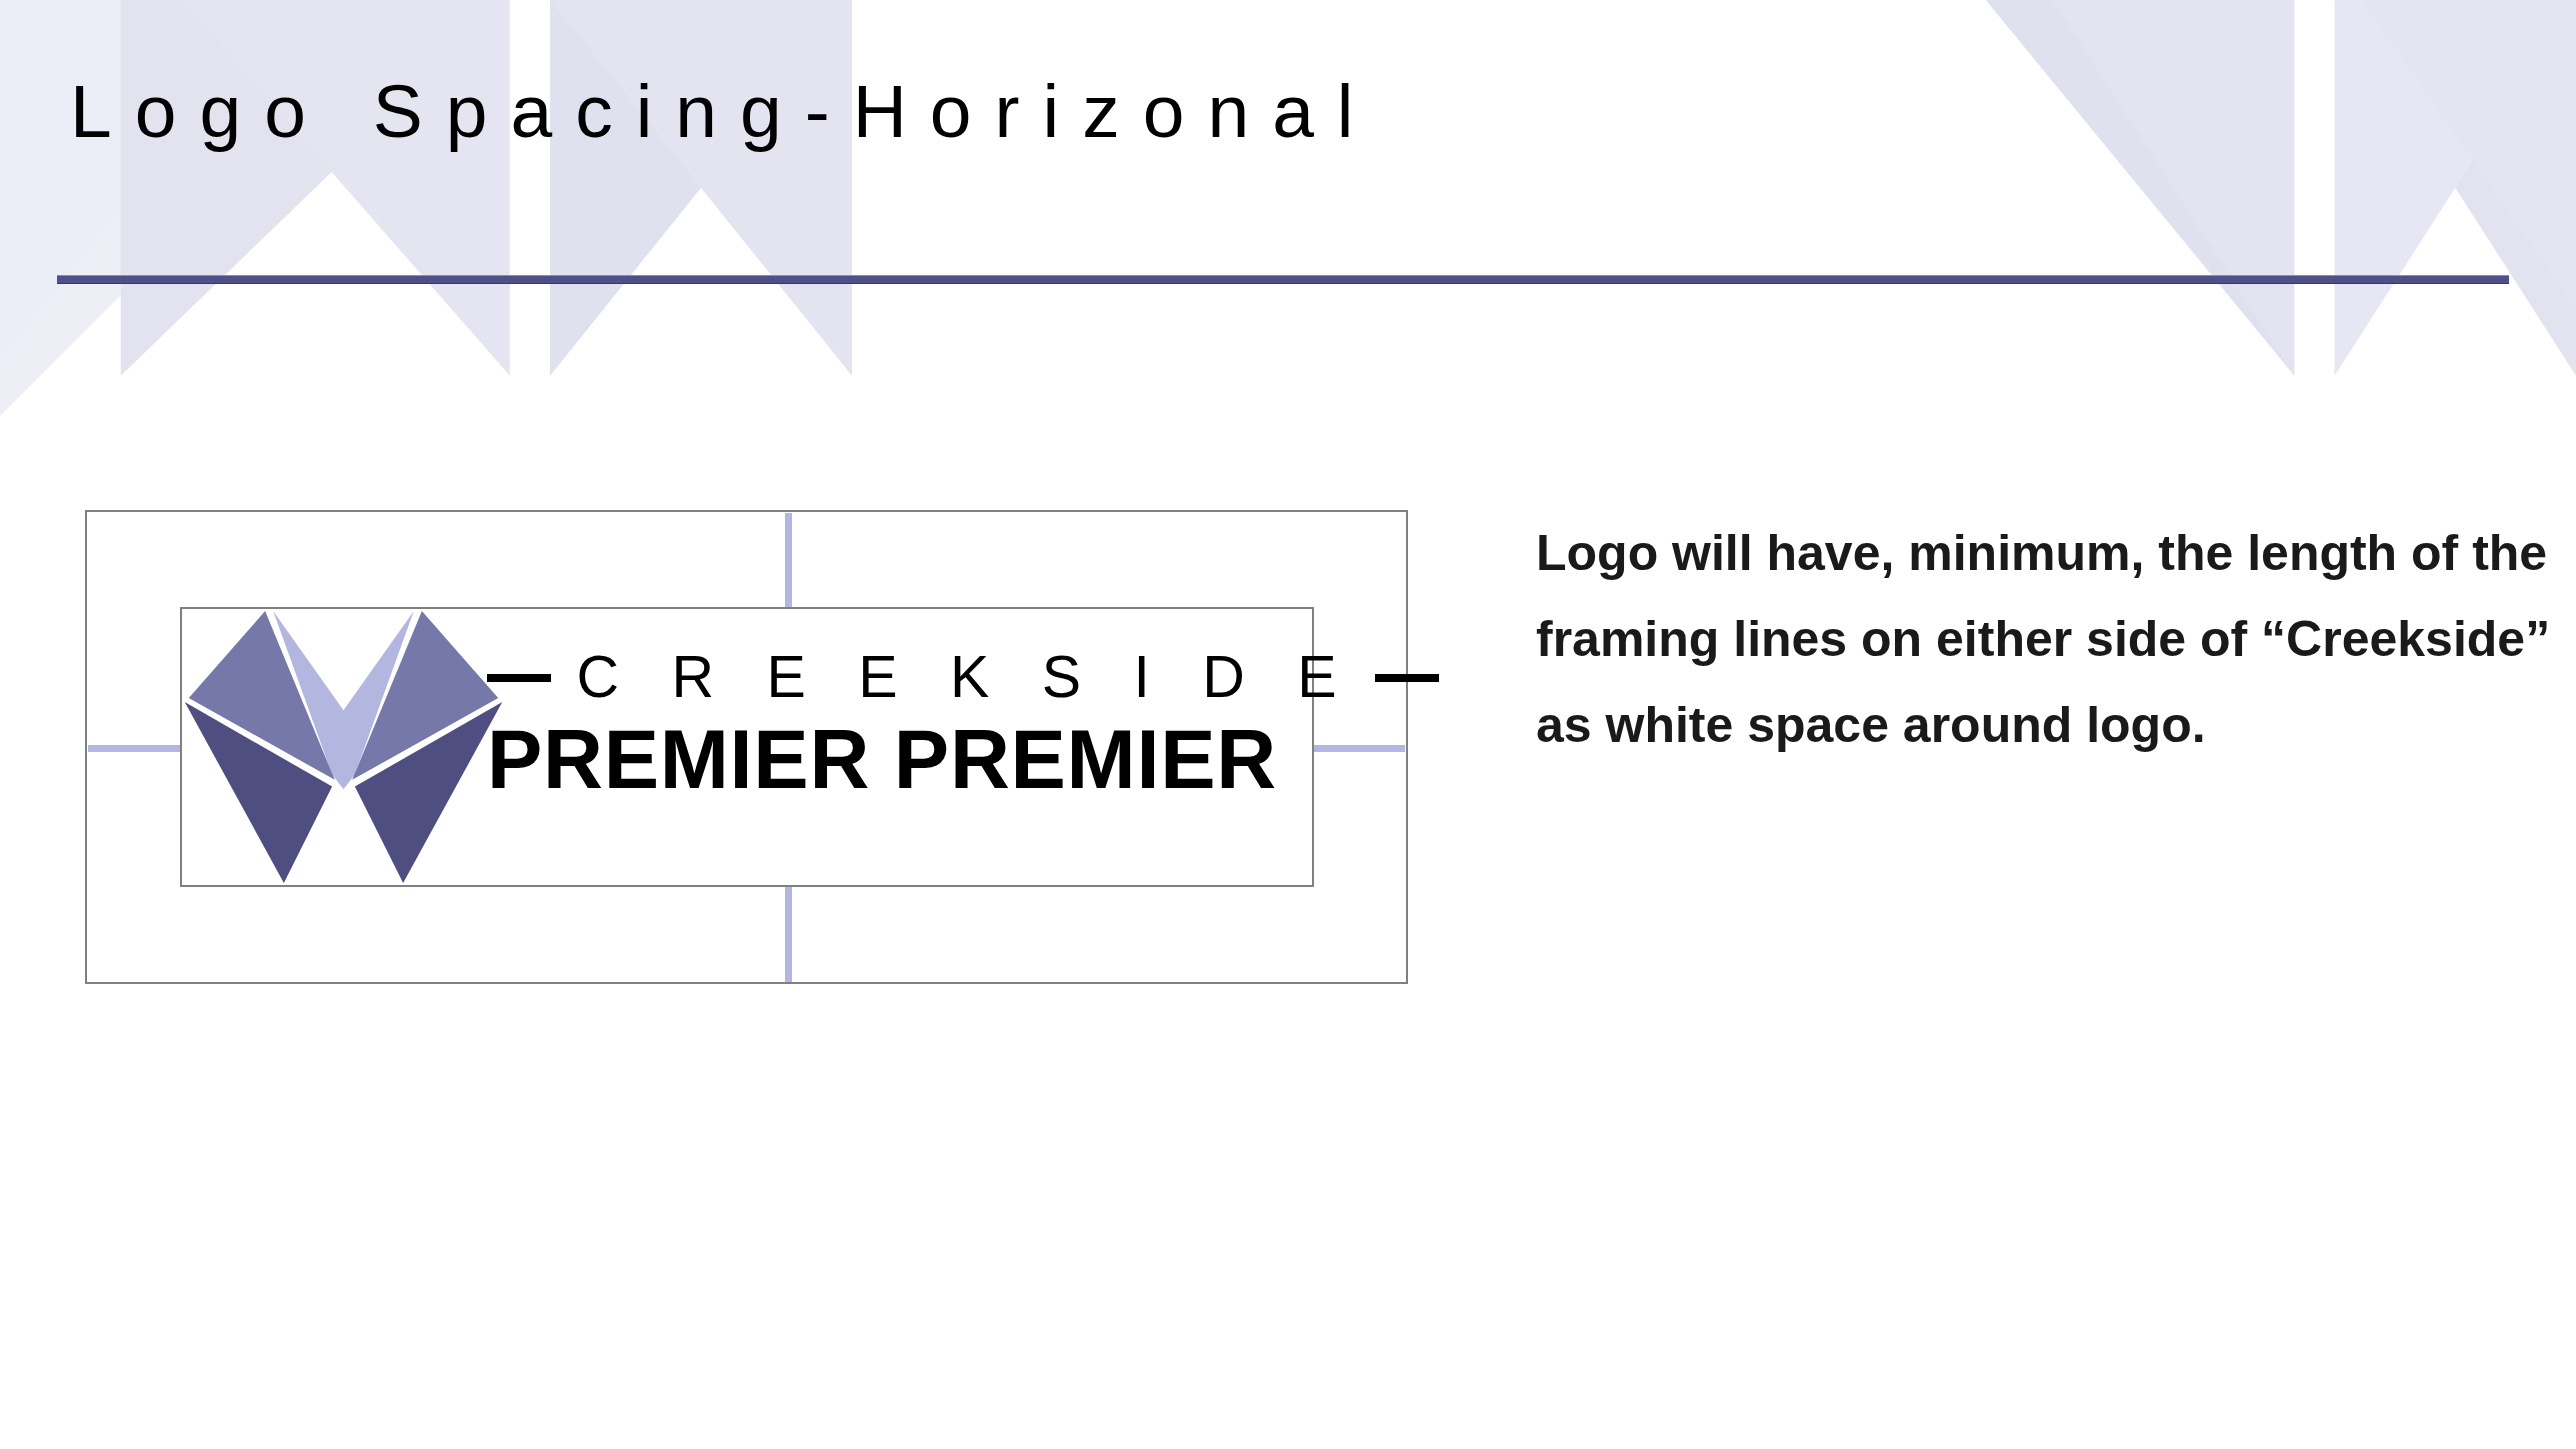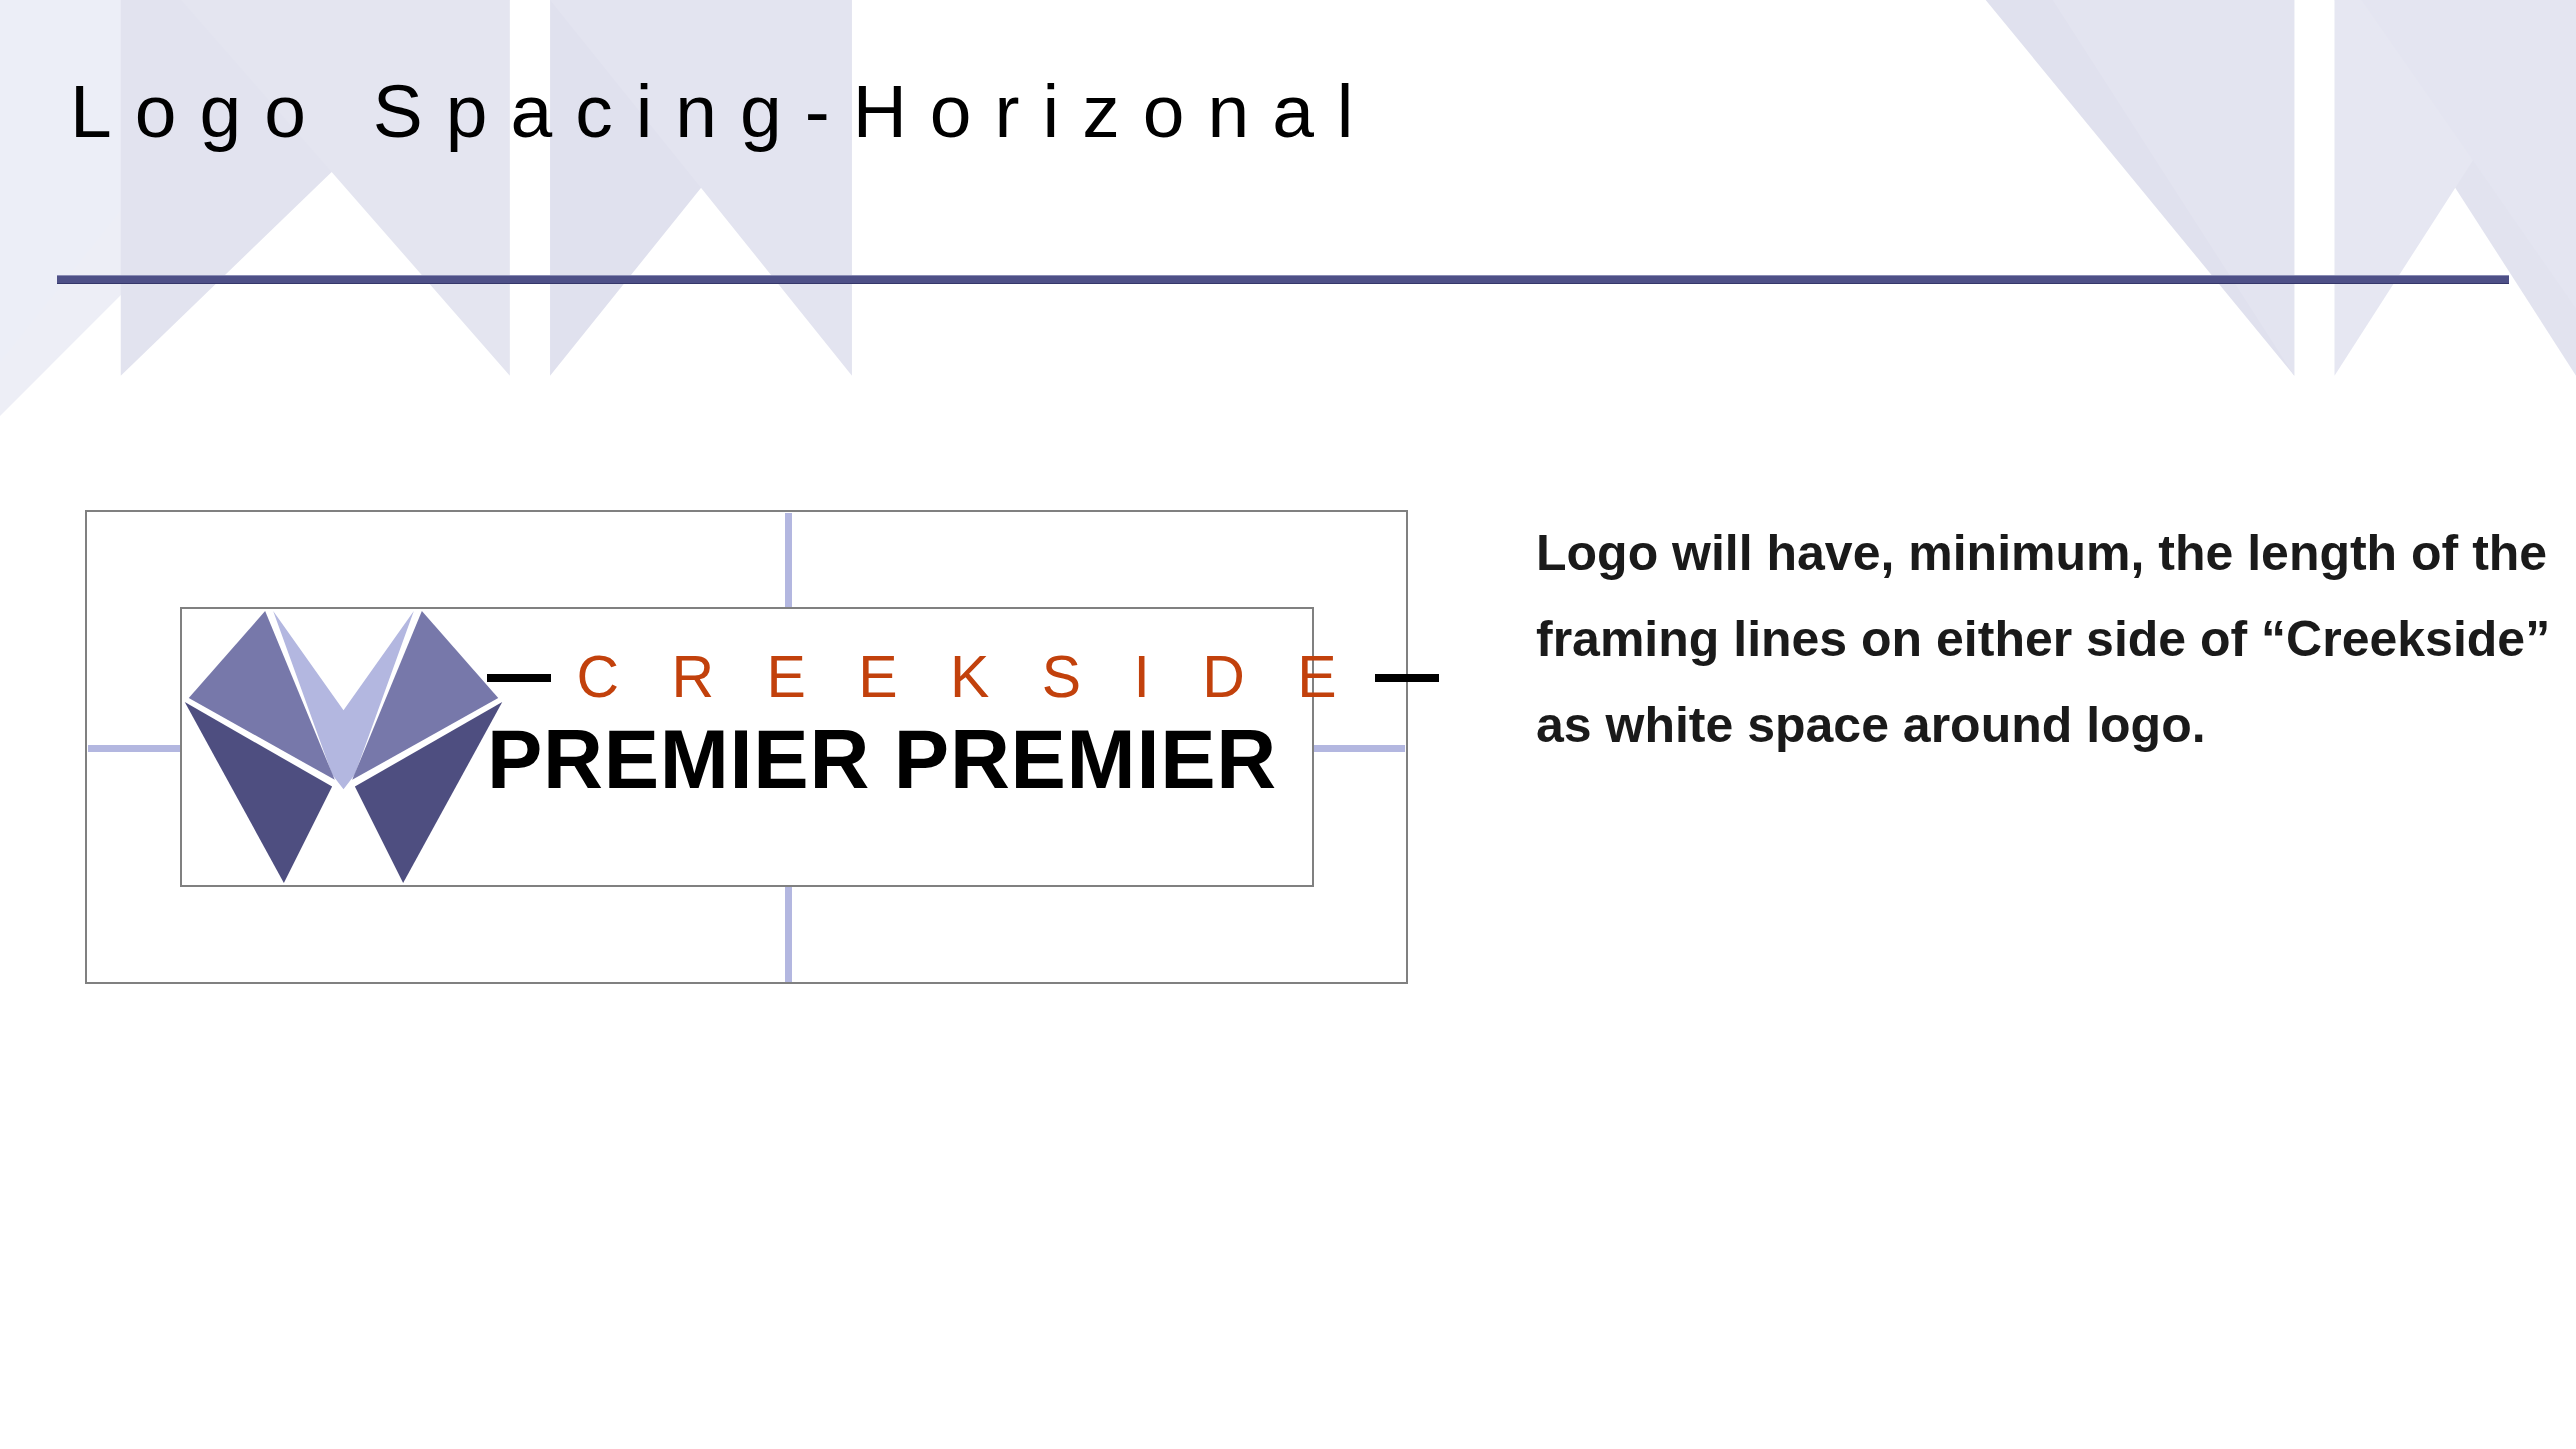--- a/index.html
+++ b/index.html
@@ -115,21 +115,21 @@
     height:8px;
     background:#000000;
     flex:0 0 auto;
   }
   #dash-left  { width:64px; margin-right:25.5px; }
   #dash-right { width:64px; margin-left:20px; }
   #creekside-text {
     font-size:59px;
     font-weight:400;
     letter-spacing:18px;
-    color:#c2410c;
+    color:#000000;
     white-space:nowrap;
     line-height:1;
     font-family:"Liberation Sans", sans-serif;
   }
   #wordmark-bottom {
     position:absolute;
     left:0; top:79px;
     width:832px;
     font-size:83px;
     font-weight:700;

